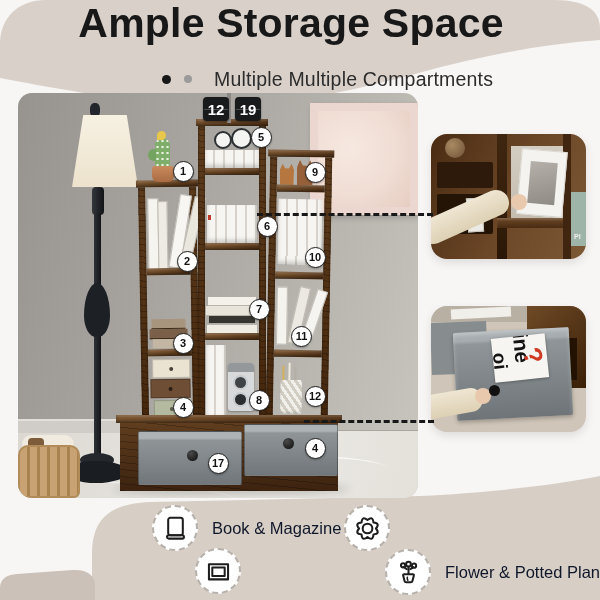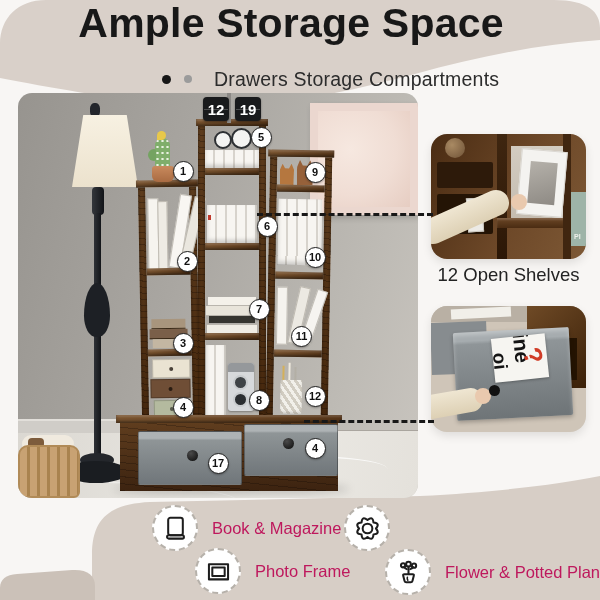--- a/index.html
+++ b/index.html
@@ -80,41 +80,41 @@
     font-size:18.5px;color:#232323;font-weight:500;line-height:21.5px;}
 
   .armband{position:absolute;border-radius:14px;background:linear-gradient(180deg,#efe6d2,#ddd0b4);}
   .hand{position:absolute;border-radius:50%;background:#e9c9ae;}
 
   
   .leg{position:absolute;display:flex;align-items:center;gap:14px;z-index:4;}
   .leg-circ{width:46px;height:46px;border-radius:50%;background:#fff;
     border:2px dashed #b6b1aa;box-sizing:border-box;display:grid;place-items:center;flex:0 0 auto;}
   .leg-circ svg{width:27px;height:27px;stroke:#1d1d1d;fill:none;stroke-width:1.8;stroke-linejoin:round;stroke-linecap:round;}
-  .leg-label{font-size:16.5px;color:#be185d;font-weight:500;white-space:nowrap;}
+  .leg-label{font-size:16.5px;color:#0f172a;font-weight:500;white-space:nowrap;}
 </style>
 </head>
 <body>
 
 <div id="app">
 
   <svg class="bgshape" style="top:0;" width="600" height="120" viewBox="0 0 600 120">
     <path d="M46,0 C18,0 0,18 0,44 L0,78 C48,87 110,99 170,103 C260,109 330,97 415,74 C478,57 540,44 600,40 L600,28 C600,12 588,0 554,0 Z" fill="#d9d0c9"></path>
   </svg>
 
   <svg class="bgshape" style="bottom:0;z-index:1;" width="600" height="130" viewBox="0 0 600 130">
     <path d="M92,130 L92,85 C92,48 110,34 150,32 L420,26 C500,22 560,14 600,6 L600,130 Z" fill="#d7cec6"></path>
     <path d="M0,130 L0,118 C0,109 6,105 17,104 L72,100 C87,99 95,105 95,116 L95,130 Z" fill="#cbc1b8"></path>
   </svg>
 
   <div class="title">Ample Storage Space</div>
   <div class="sub-row">
     <span class="dot dot-a"></span>
     <span class="dot dot-b"></span>
-    <span class="subtitle">Drawers Storage Compartments</span>
+    <span class="subtitle">Multiple Multiple Compartments</span>
   </div>
 
   <div class="photo">
 
     <div class="floor">
       <div class="streak" style="left:40px;top:26px;width:330px;height:40px;transform:rotate(-3deg);"></div>
       <div class="streak" style="left:-40px;top:50px;width:260px;height:30px;transform:rotate(2deg);opacity:.6;"></div>
     </div>
     <div class="baseboard"></div>
 
@@ -258,21 +258,20 @@
     <div class="abs" style="left:132px;top:0;width:8px;height:125px;background:#402610;"></div>
     <div class="abs" style="left:140px;top:58px;width:15px;height:54px;background:#9eb4a8;">
       <span style="position:absolute;left:3px;bottom:6px;font-size:7px;color:#eef0ea;font-weight:700;">PI</span>
     </div>
     <div class="abs" style="left:88px;top:16px;width:46px;height:66px;background:#f4f3f0;border:1px solid #d9d6d0;transform:rotate(5deg);box-sizing:border-box;">
       <div class="abs" style="left:9px;top:11px;width:27px;height:42px;background:linear-gradient(160deg,#b5b1aa,#8e8a84);"></div>
     </div>
     <div class="armband" style="left:-14px;top:70px;width:95px;height:26px;transform:rotate(-24deg);"></div>
     <div class="hand" style="left:80px;top:60px;width:16px;height:16px;"></div>
   </div>
-  <div class="co-label" style="top:264px;">12 Open Shelves</div>
 
   <div class="callout" style="top:306px;height:126px;background:#cfc5b8;">
     <div class="abs" style="left:0;top:0;width:155px;height:16px;background:#b9b0a4;"></div>
     <div class="abs" style="left:20px;top:2px;width:60px;height:10px;background:#f1efe9;transform:rotate(-3deg);"></div>
     <div class="abs" style="left:96px;top:0;width:59px;height:82px;background:linear-gradient(135deg,#6f4a26,#3a2008);">
       <div class="abs" style="left:10px;top:32px;width:40px;height:42px;background:#241302;"></div>
     </div>
     <div class="abs" style="left:0;top:16px;width:56px;height:52px;background:#878c8f;transform:rotate(-2deg);"></div>
     <div class="abs" style="left:24px;top:24px;width:116px;height:88px;background:linear-gradient(180deg,#a6acaf 0%,#a6acaf 10%,#8f9598 14%,#6e7477 100%);transform:rotate(-3deg);border-radius:2px;box-shadow:inset 0 3px 4px rgba(255,255,255,.3), 0 2px 4px rgba(0,0,0,.25);"></div>
     <div class="abs" style="left:62px;top:30px;width:54px;height:44px;background:#f6f5f1;transform:rotate(-6deg);overflow:hidden;box-shadow:0 1px 3px rgba(0,0,0,.3);">
@@ -304,21 +303,20 @@
     </div>
   </div>
 
   <div class="leg" style="left:195px;top:548px;">
     <div class="leg-circ">
       <svg viewBox="0 0 24 24">
         <rect x="3.5" y="5.5" width="17" height="13.5"></rect>
         <rect x="6.5" y="8.5" width="11" height="7.5"></rect>
       </svg>
     </div>
-    <span class="leg-label">Photo Frame</span>
   </div>
 
   <div class="leg" style="left:385px;top:549px;">
     <div class="leg-circ">
       <svg viewBox="0 0 24 24">
         <path d="M8.3 13.5 h7.4 c1,0 1.2,.6 1,1.4 l-1.2 4.6 c-.2,.8-.7,1.2-1.5,1.2 h-4 c-.8,0-1.3-.4-1.5-1.2 l-1.2-4.6 c-.2-.8,0-1.4 1-1.4 Z"></path>
         <path d="M12 13 V7"></path>
         <circle cx="12" cy="4.6" r="2.1"></circle>
         <path d="M10.5 9 Q8.8 8.4 8.2 6.8"></path>
         <circle cx="7.2" cy="5.6" r="1.9"></circle>

